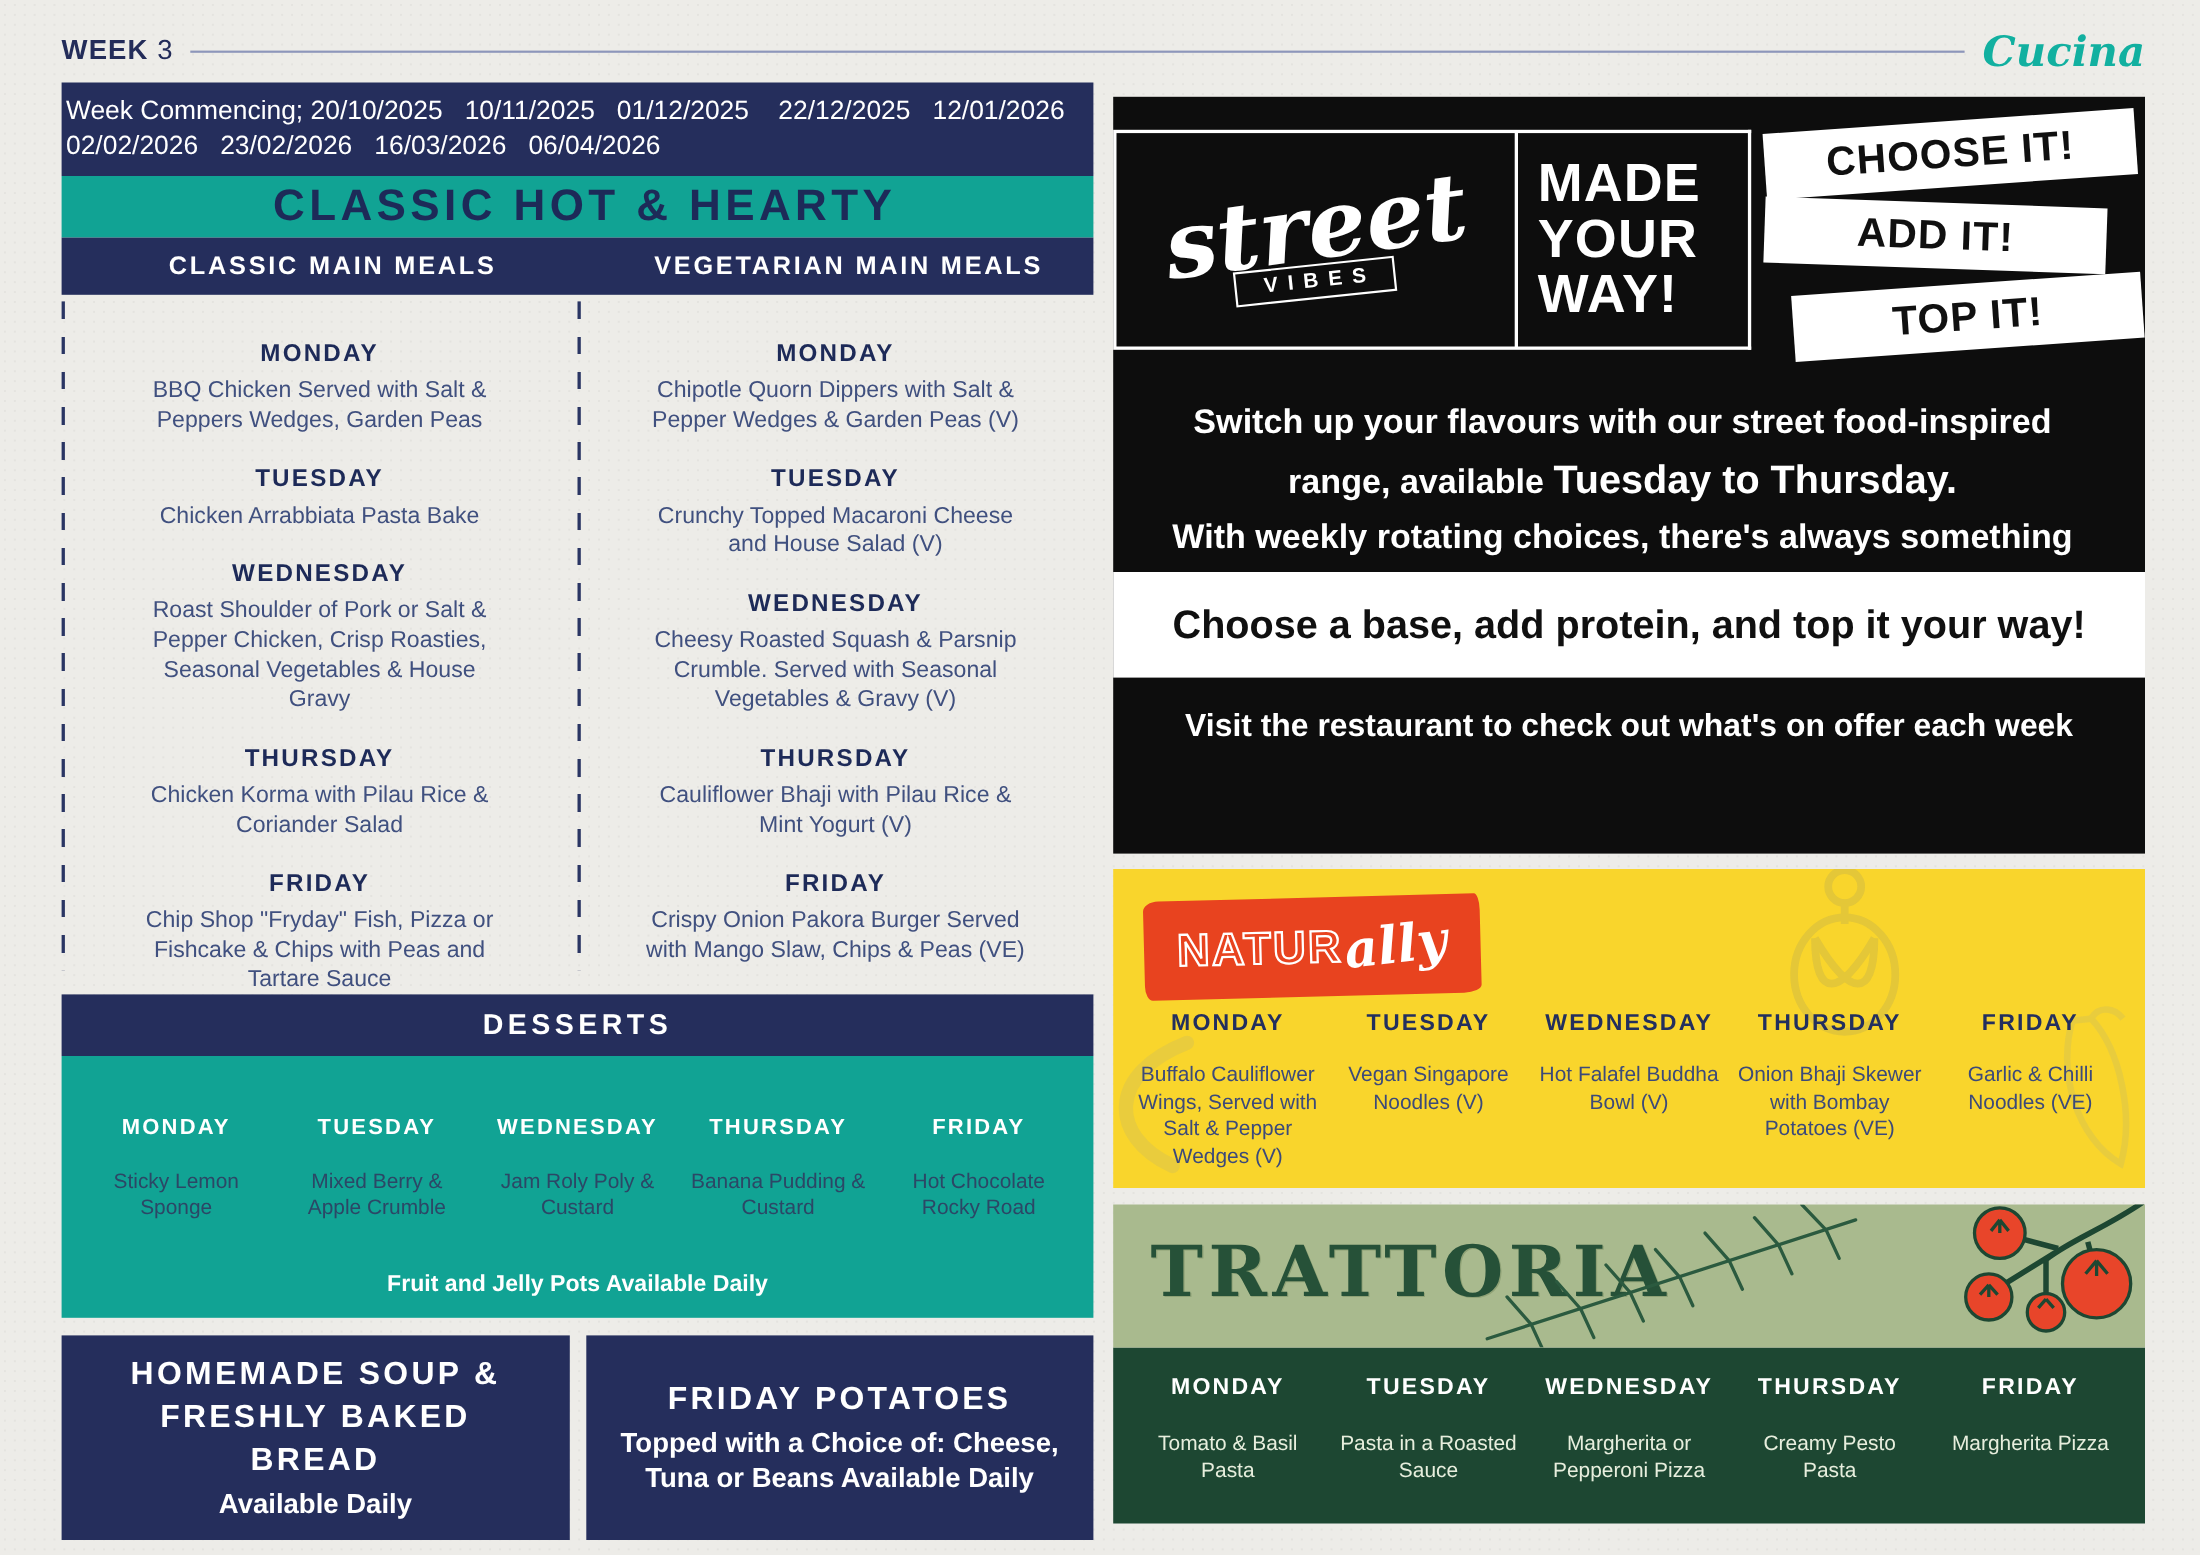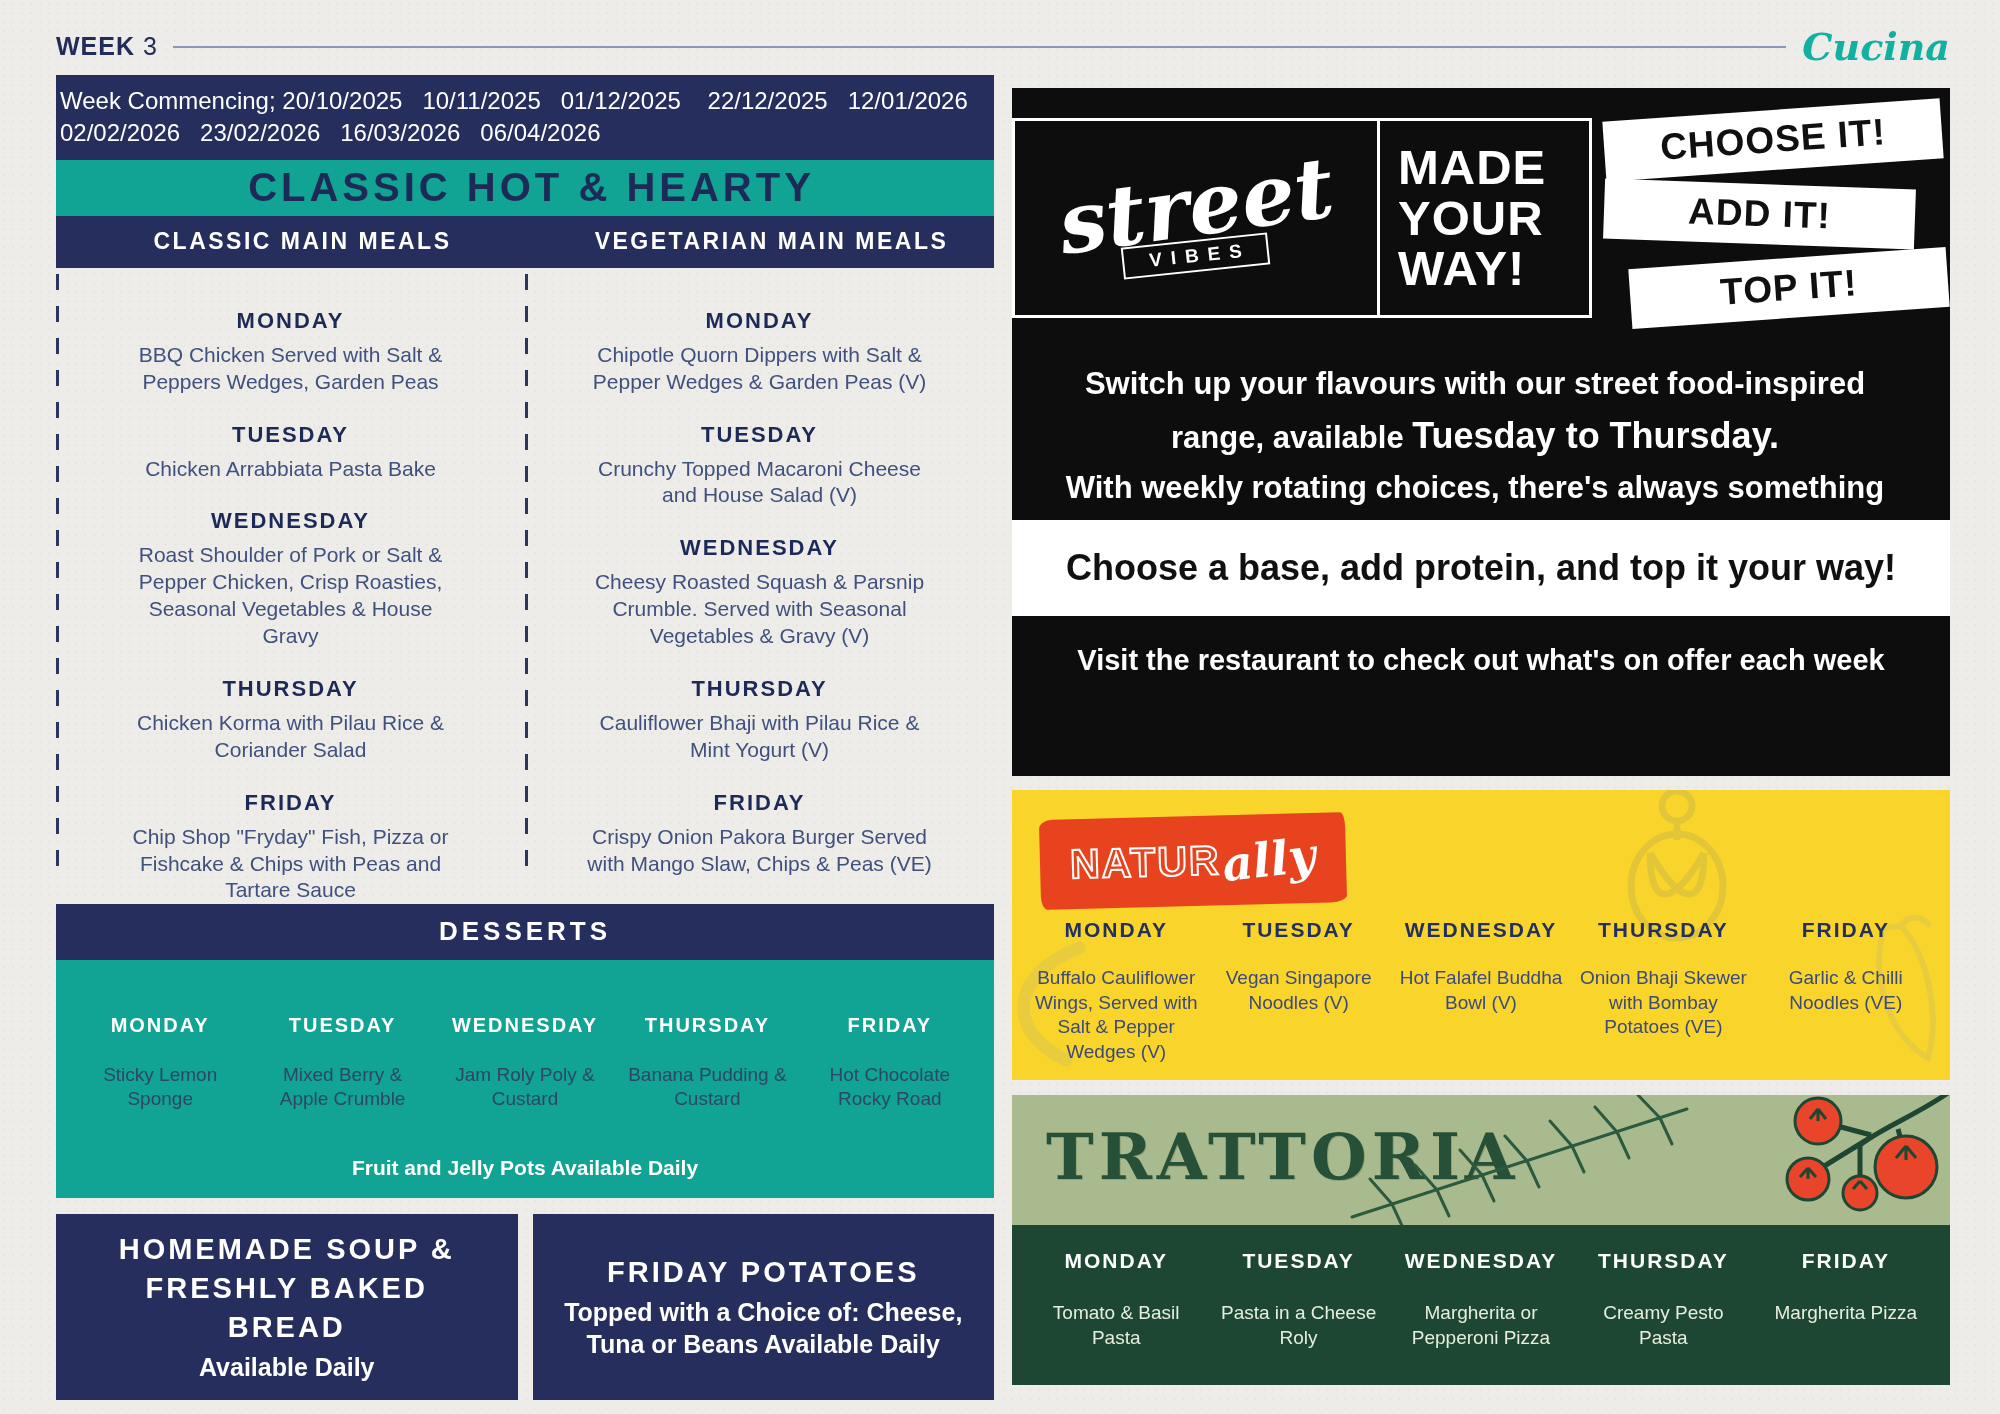--- a/index.html
+++ b/index.html
@@ -358,21 +358,21 @@
           <path d="M152 92 l-7 8 M152 92 l7 8" stroke="#1d4732" stroke-width="3"></path>
         </svg>
       </div>
       <div class="trat-body">
         <div class="day-cell">
           <div class="day-name">MONDAY</div>
           <div class="day-item">Tomato &amp; Basil Pasta</div>
         </div>
         <div class="day-cell">
           <div class="day-name">TUESDAY</div>
-          <div class="day-item">Pasta in a Cheese Roly</div>
+          <div class="day-item">Pasta in a Roasted Sauce</div>
         </div>
         <div class="day-cell">
           <div class="day-name">WEDNESDAY</div>
           <div class="day-item">Margherita or Pepperoni Pizza</div>
         </div>
         <div class="day-cell">
           <div class="day-name">THURSDAY</div>
           <div class="day-item">Creamy Pesto Pasta</div>
         </div>
         <div class="day-cell">

